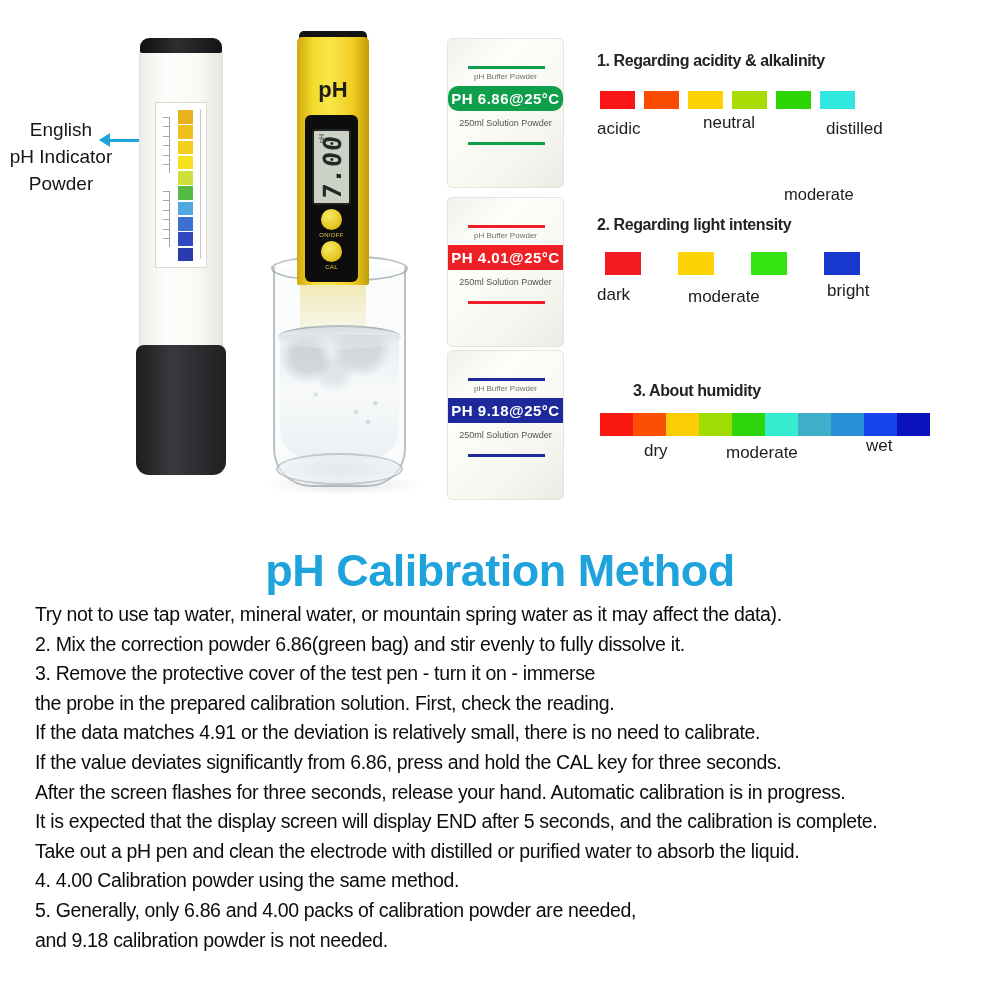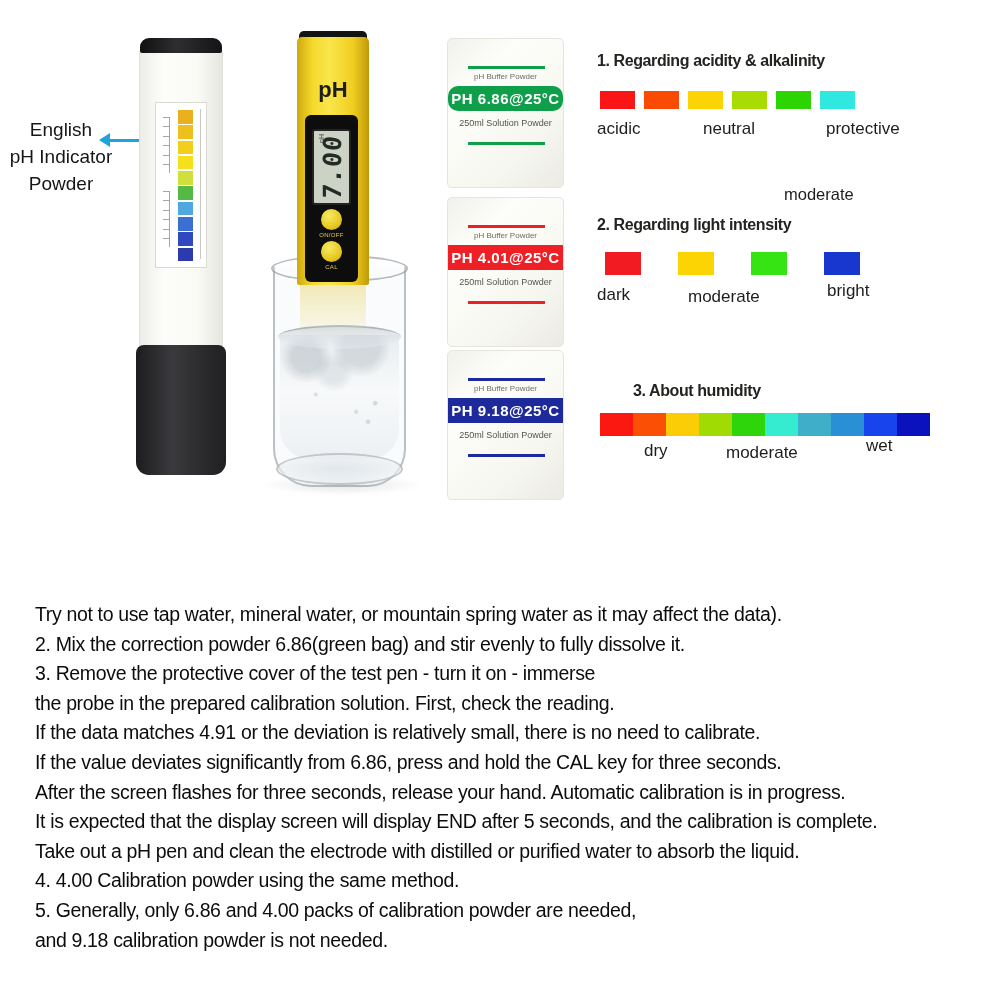--- a/index.html
+++ b/index.html
@@ -189,22 +189,22 @@
   <div class="abs legend-h" style="left:597px;top:52px;">1. Regarding acidity &amp; alkalinity</div>
   <div class="abs sw-row sw-row1">
       <div style="background: rgb(250, 22, 22);"></div>
       <div style="background: rgb(250, 75, 4);"></div>
       <div style="background: rgb(252, 211, 3);"></div>
       <div style="background: rgb(169, 220, 2);"></div>
       <div style="background: rgb(44, 212, 2);"></div>
       <div style="background: rgb(48, 232, 224);"></div>
     </div>
   <div class="abs lg-label" style="left:597px;top:119px;">acidic</div>
-  <div class="abs lg-label" style="left:703px;top:119px;">neutral</div>
-  <div class="abs lg-label" style="left:826px;top:119px;">protective</div>
+  <div class="abs lg-label" style="left:703px;top:113px;">neutral</div>
+  <div class="abs lg-label" style="left:826px;top:119px;">distilled</div>
 
   <div class="abs lg-label" style="left:784px;top:185px;font-size:16.5px;">moderate</div>
   <div class="abs legend-h" style="left:597px;top:216px;">2. Regarding light intensity</div>
   <div class="abs sw-row sw-row2">
       <div style="background: rgb(243, 27, 34);"></div>
       <div style="background: rgb(252, 211, 3);"></div>
       <div style="background: rgb(54, 228, 20);"></div>
       <div style="background: rgb(23, 55, 207);"></div>
     </div>
   <div class="abs lg-label" style="left:597px;top:285px;">dark</div>
@@ -221,20 +221,21 @@
       <div style="background: rgb(53, 236, 208);"></div>
       <div style="background: rgb(63, 174, 200);"></div>
       <div style="background: rgb(42, 144, 214);"></div>
       <div style="background: rgb(24, 68, 238);"></div>
       <div style="background: rgb(10, 18, 189);"></div>
     </div>
   <div class="abs lg-label" style="left:644px;top:441px;">dry</div>
   <div class="abs lg-label" style="left:726px;top:443px;">moderate</div>
   <div class="abs lg-label" style="left:866px;top:436px;">wet</div>
 
+  <div class="abs cal-title">pH Calibration Method</div>
   <div class="abs body-lines">
       <div class="body-line">Try not to use tap water, mineral water, or mountain spring water as it may affect the data).</div>
       <div class="body-line">2. Mix the correction powder 6.86(green bag) and stir evenly to fully dissolve it.</div>
       <div class="body-line">3. Remove the protective cover of the test pen - turn it on - immerse</div>
       <div class="body-line">the probe in the prepared calibration solution. First, check the reading.</div>
       <div class="body-line">If the data matches 4.91 or the deviation is relatively small, there is no need to calibrate.</div>
       <div class="body-line">If the value deviates significantly from 6.86, press and hold the CAL key for three seconds.</div>
       <div class="body-line">After the screen flashes for three seconds, release your hand. Automatic calibration is in progress.</div>
       <div class="body-line">It is expected that the display screen will display END after 5 seconds, and the calibration is complete.</div>
       <div class="body-line">Take out a pH pen and clean the electrode with distilled or purified water to absorb the liquid.</div>

